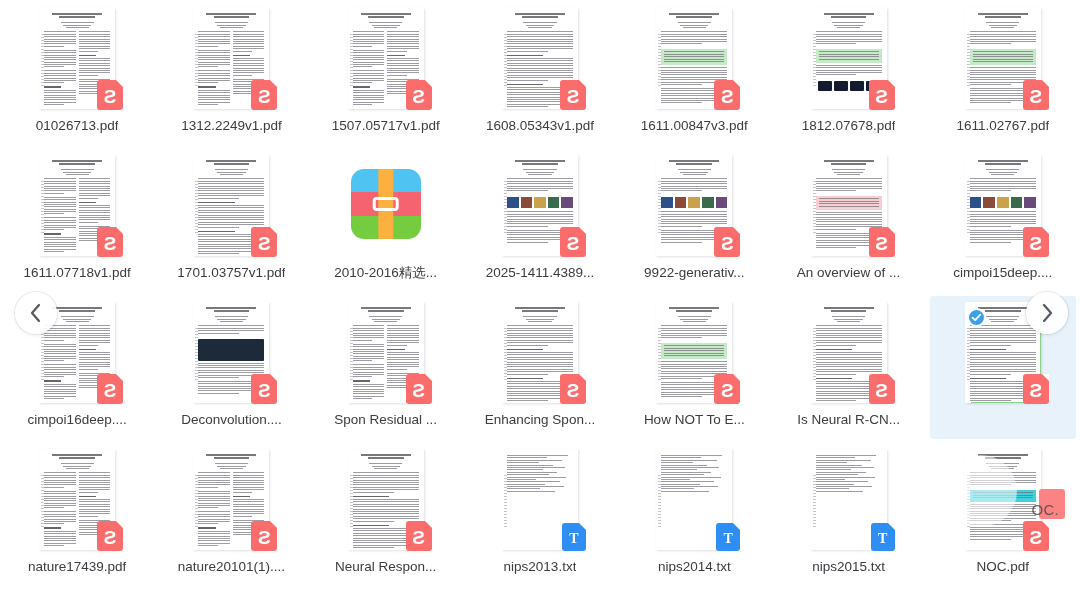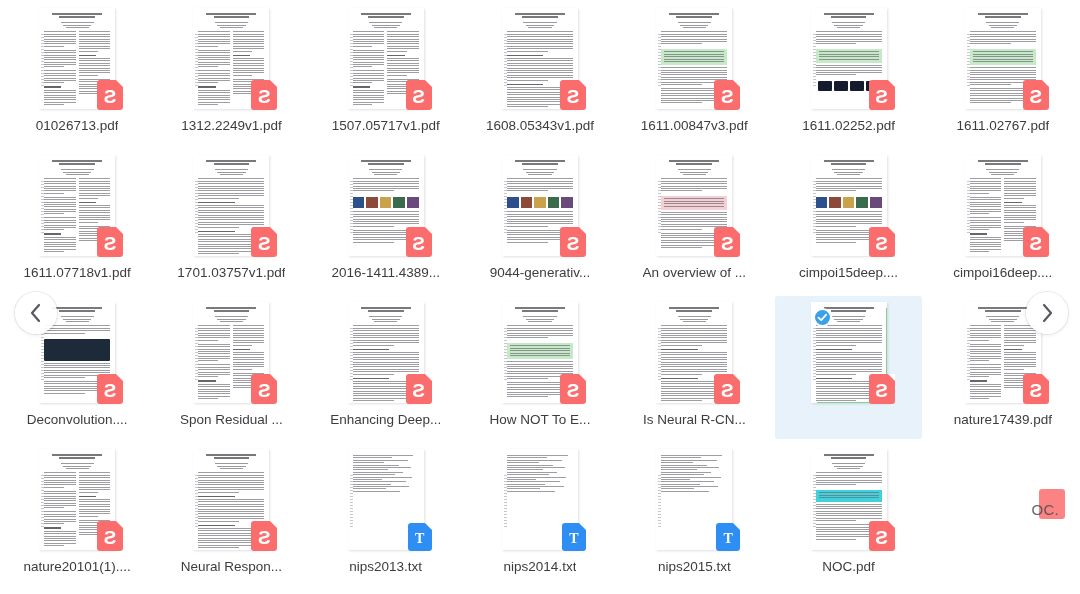--- a/index.html
+++ b/index.html
@@ -646,21 +646,21 @@
             <div></div>
             <div></div>
             <div></div>
             <div></div>
           </div>
         </div>
         <div class="badge pdf">
           <span class="glyph">Ƨ</span>
         </div>
       </div>
-      <div class="label">1611.02252.pdf</div>
+      <div class="label">1812.07678.pdf</div>
     </div>
     <div class="cell">
       <div class="thumb-wrap">
         <div class="doc shadow-r">
           <div class="leftrail"></div>
           <div class="pad">
             <div class="title-line" style="width:78%"></div>
             <div class="title-line" style="width:56%"></div>
             <div style="height:3px"></div>
             <div class="sub-line" style="width:52%;margin:0 auto 1.5px"></div>
@@ -860,20 +860,35 @@
                 <div class="tl sh"></div>
               </div>
             </div>
           </div>
         </div>
         <div class="badge pdf">
           <span class="glyph">Ƨ</span>
         </div>
       </div>
       <div class="label">1701.03757v1.pdf</div>
+    </div>
+    <div class="cell">
+      <div class="thumb-wrap">
+        <div class="zip">
+          <div class="q" style="background:#4fc3f2"></div>
+          <div class="q" style="background:#4fc3f2"></div>
+          <div class="q" style="background:#f4636f"></div>
+          <div class="q" style="background:#f4636f"></div>
+          <div class="q" style="background:#76cc3f"></div>
+          <div class="q" style="background:#76cc3f"></div>
+          <div class="bar-v" style="background:#fbb040"></div>
+          <div class="lock"></div>
+        </div>
+      </div>
+      <div class="label">2010-2016精选...</div>
     </div>
     <div class="cell">
       <div class="thumb-wrap">
         <div class="doc shadow-r">
           <div class="leftrail"></div>
           <div class="pad">
             <div class="title-line" style="width:78%"></div>
             <div class="title-line" style="width:56%"></div>
             <div style="height:3px"></div>
             <div class="sub-line" style="width:52%;margin:0 auto 1.5px"></div>
@@ -918,21 +933,21 @@
                 <div class="tl"></div>
                 <div class="tl sh"></div>
               </div>
             </div>
           </div>
         </div>
         <div class="badge pdf">
           <span class="glyph">Ƨ</span>
         </div>
       </div>
-      <div class="label">2016-1411.4389...</div>
+      <div class="label">2025-1411.4389...</div>
     </div>
     <div class="cell">
       <div class="thumb-wrap">
         <div class="doc shadow-r">
           <div class="leftrail"></div>
           <div class="pad">
             <div class="title-line" style="width:78%"></div>
             <div class="title-line" style="width:56%"></div>
             <div style="height:3px"></div>
             <div class="sub-line" style="width:52%;margin:0 auto 1.5px"></div>
@@ -977,21 +992,21 @@
                 <div class="tl"></div>
                 <div class="tl sh"></div>
               </div>
             </div>
           </div>
         </div>
         <div class="badge pdf">
           <span class="glyph">Ƨ</span>
         </div>
       </div>
-      <div class="label">9044-generativ...</div>
+      <div class="label">9922-generativ...</div>
     </div>
     <div class="cell">
       <div class="thumb-wrap">
         <div class="doc shadow-r">
           <div class="leftrail"></div>
           <div class="pad">
             <div class="title-line" style="width:78%"></div>
             <div class="title-line" style="width:56%"></div>
             <div style="height:3px"></div>
             <div class="sub-line" style="width:52%;margin:0 auto 1.5px"></div>
@@ -1392,21 +1407,21 @@
                 <div class="tl"></div>
                 <div class="tl sh"></div>
               </div>
             </div>
           </div>
         </div>
         <div class="badge pdf">
           <span class="glyph">Ƨ</span>
         </div>
       </div>
-      <div class="label">Enhancing Deep...</div>
+      <div class="label">Enhancing Spon...</div>
     </div>
     <div class="cell">
       <div class="thumb-wrap">
         <div class="doc shadow-r">
           <div class="leftrail"></div>
           <div class="pad">
             <div class="title-line" style="width:78%"></div>
             <div class="title-line" style="width:56%"></div>
             <div style="height:3px"></div>
             <div class="sub-line" style="width:52%;margin:0 auto 1.5px"></div>

